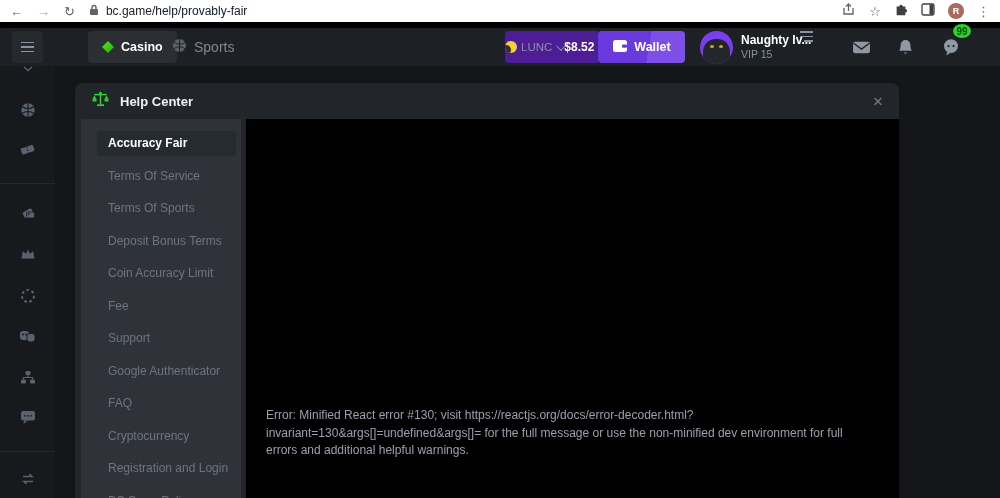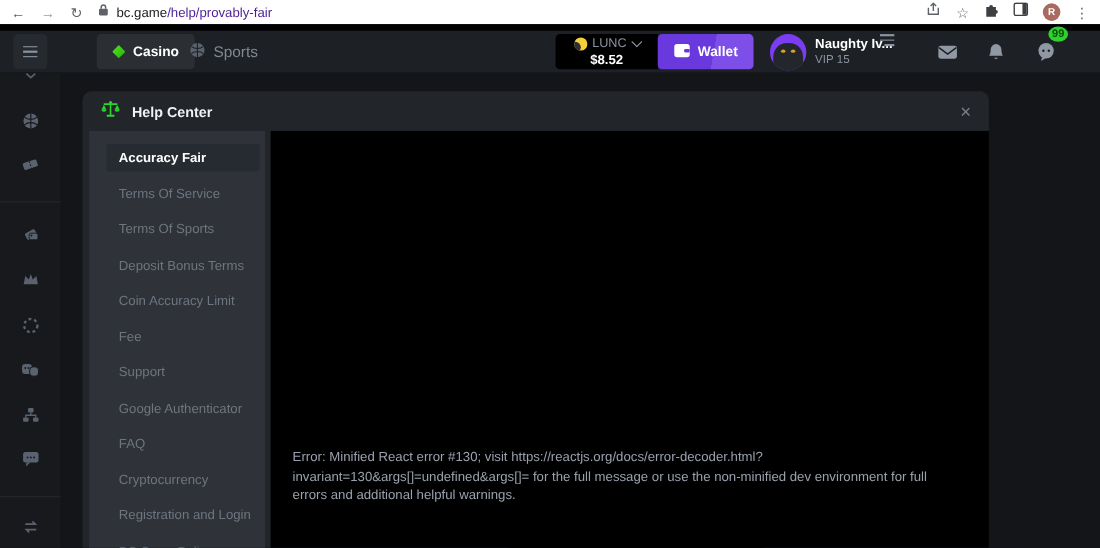--- a/index.html
+++ b/index.html
@@ -5,40 +5,40 @@
   * { margin:0; padding:0; box-sizing:border-box; }
   html,body { width:1000px; height:498px; overflow:hidden; background:#131519;
               font-family:"Liberation Sans", sans-serif; }
 
   
   .chrome { height:22px; background:#fff; display:flex; align-items:center; padding:0 10px; gap:14px; }
   .nav-ic { font-size:13px; color:#5f6368; line-height:1; cursor:default; }
   .nav-ic.fwd { color:#9aa0a6; }
   .urlbox { display:flex; align-items:center; gap:7px; flex:1; }
   .url { font-size:12px; color:#202124; }
-  .url .path { color:#4c1d95;text-align:right; }
+  .url .path { color:#0f172a;text-align:right; }
   .chrome-right { display:flex; align-items:center; gap:13px; margin-left:auto; }
   .pf-av { width:16px; height:16px; border-radius:50%; background:#a96a60; color:#fff;
            font-size:9px; font-weight:bold; display:flex; align-items:center; justify-content:center; }
   .band { height:6px; background:#000; }
 
   
   .topbar { height:38px; background:#1d2024; position:relative; }
   .tb { position:absolute; top:3px; height:32px; display:flex; align-items:center; }
   .menu-btn { left:12px; width:31px; justify-content:center; background:#26292e; border-radius:4px; flex-direction:column; gap:3px; }
   .menu-btn i { display:block; width:13px; height:1.5px; background:#8b93a0; }
   .pill { background:#2b2f34; border-radius:4px; padding:0 14px; gap:7px; }
   .casino { left:88px; }
   .diamond { width:12px; height:12px; background:linear-gradient(135deg,#56e418,#1db50a);
              clip-path:polygon(50% 0,100% 50%,50% 100%,0 50%); }
   .casino span { color:#fff; font-weight:bold; font-size:12.5px; }
   .sports { left:172px; gap:7px; }
   .sports span { color:#7f8893; font-size:14px; }
-  .currency { left:505px; width:93px; background:#000000; border-radius:4px 0 0 4px;
-              flex-direction:column; justify-content:center; gap:1px; cursor:pointer; }
+  .currency { left:505px; width:93px; background:#4c1d95; border-radius:4px 0 0 4px;
+              flex-direction:row; gap:1px; cursor:pointer; }
   .cur-row { display:flex; align-items:center; gap:4px; }
   .coin { width:12px; height:12px; border-radius:50%; background:#f5ce3a; position:relative; overflow:hidden; }
   .coin::after { content:""; position:absolute; width:10px; height:10px; border-radius:50%;
                  background:#2b2e33; left:-4px; top:4px; }
   .cur-code { font-size:11.5px; color:#8b93a0; }
   .chev { width:7px; height:7px; border-right:1.6px solid #8b93a0; border-bottom:1.6px solid #8b93a0;
           transform:rotate(45deg) translateY(-2px); }
   .balance { color:#fff; font-weight:bold; font-size:12px; }
   .wallet-btn { left:598px; width:87px; justify-content:center; gap:6px; border-radius:4px;
                 background:linear-gradient(100deg,#6a39dd 58%,#7e4fe8 58%); cursor:pointer; }

